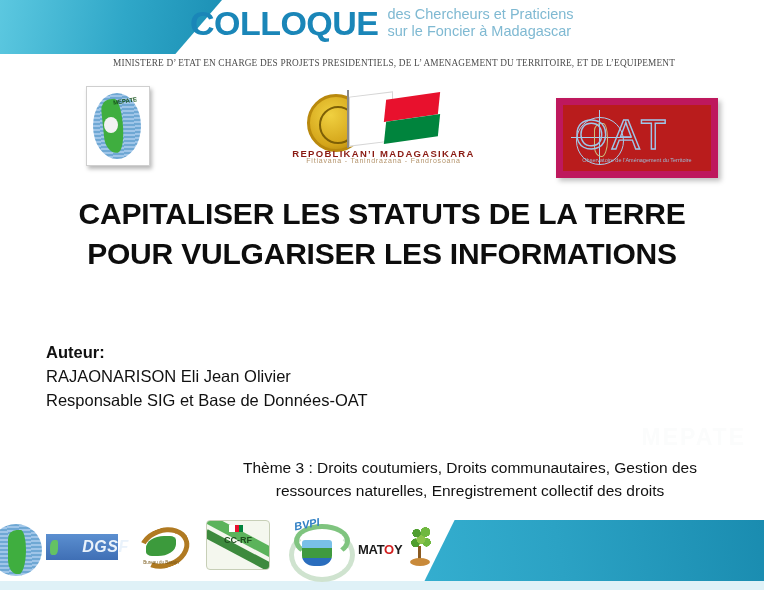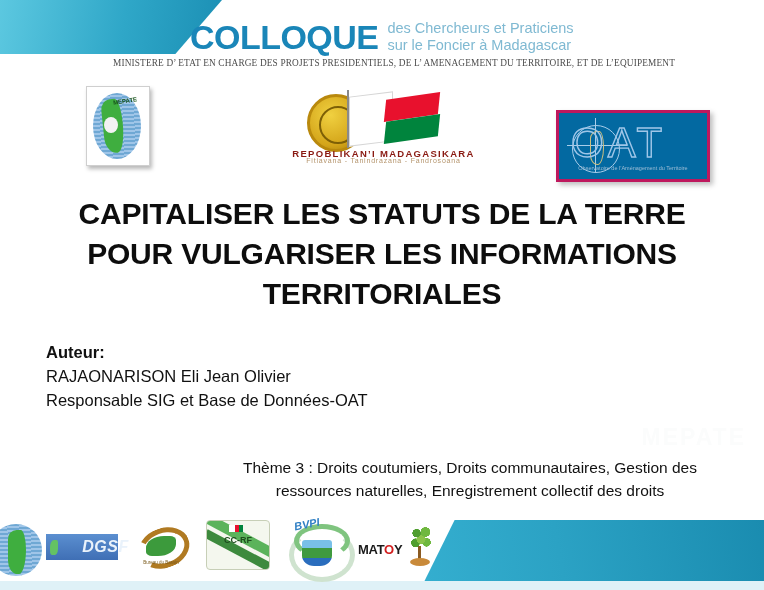--- a/index.html
+++ b/index.html
@@ -48,21 +48,21 @@
 
   
   .header {
     position: absolute;
     left: 0; top: 0;
     width: 764px;
     height: 80px;
   }
   .colloque-wrap {
     position: absolute;
-    left: 0; top: 18px;
+    left: 0; top: 4px;
     width: 764px;
     display: flex;
     justify-content: center;
     align-items: flex-start;
   }
   .colloque-word {
     font-family: "Liberation Sans", sans-serif;
     font-weight: bold;
     font-size: 33px;
     letter-spacing: -0.5px;
@@ -206,24 +206,24 @@
     left: 0; top: 69px;
     width: 197px;
     text-align: center;
     font-size: 7px;
     letter-spacing: 0.8px;
     color: #b4946c;
   }
 
   
   .oat-frame {
-    left: 556px; top: 24px;
+    left: 556px; top: 12px;
     width: 148px; height: 66px;
-    background: #0369a1;
-    border: 3px solid #be185d;
+    background: #b91c1c;
+    border: 7px solid #be185d;
     box-shadow: 3px 3px 5px rgba(0,0,0,0.25);
     overflow: hidden;
   }
   .oat-letters {
     position: absolute;
     left: 12px; top: 6px;
     font-size: 42px;
     font-weight: normal;
     letter-spacing: 4px;
     color: transparent;
@@ -541,21 +541,20 @@
       <div class="oat-circle"></div>
       <div class="oat-island"></div>
       <div class="oat-letters">OAT</div>
       <div class="oat-caption">Observatoire de l’Aménagement du Territoire</div>
     </div>
   </div>
 
   <div class="title">
     <div>CAPITALISER LES STATUTS DE LA  TERRE</div>
     <div>POUR  VULGARISER LES INFORMATIONS</div>
-    <div>TERRITORIALES</div>
   </div>
 
   <div class="watermark">MEPATE</div>
 
   <div class="author">
     <div class="author-label">Auteur:</div>
     <div>RAJAONARISON Eli Jean Olivier</div>
     <div>Responsable SIG et Base de Données-OAT</div>
   </div>
 

